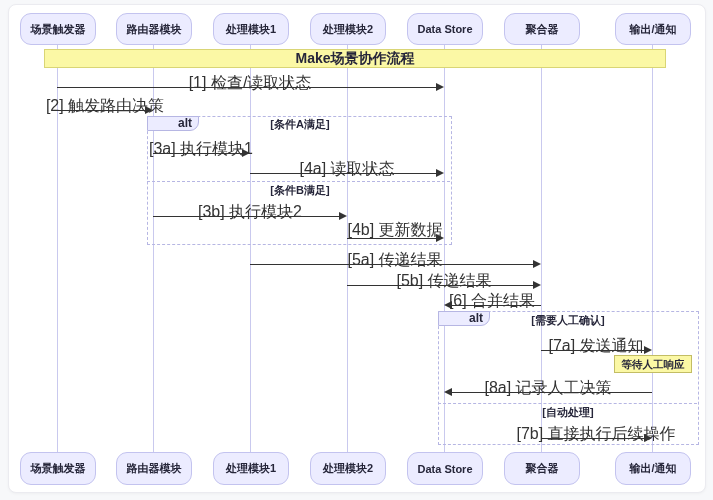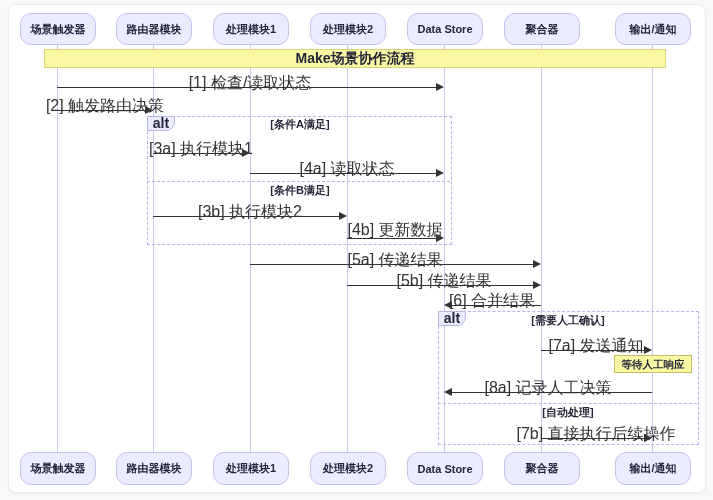--- a/index.html
+++ b/index.html
@@ -16,22 +16,22 @@
     border-radius:8px;
     box-shadow:0 1px 3px rgba(0,0,0,0.04);
     z-index:0;
   }
   .lifeline{position:absolute;width:1px;background:var(--lifeline,#c9c9ee);z-index:1;}
   .frame{position:absolute;border:1px dashed var(--frame_border,#b6b6e3);z-index:2;background:transparent;}
   .frame-tab{
     position:absolute;z-index:3;background:var(--participant_fill,#ececff);
     border:1px solid var(--frame_border,#b6b6e3);
     border-bottom-right-radius:9px;
-    font-size:14px;font-weight:bold;color:var(--text,#26263a);
-    text-align:center;line-height:13px;
+    font-size:12px;font-weight:bold;color:var(--text,#26263a);
+    text-align:center;line-height:13px;padding-left:24px;
   }
   .cond{
     position:absolute;z-index:3;transform:translateX(-50%);
     font-size:11px;font-weight:bold;color:var(--text,#26263a);white-space:nowrap;
   }
   .divider{position:absolute;z-index:2;height:0;border-top:1px dashed var(--frame_border,#b6b6e3);}
   .banner{
     position:absolute;left:44px;top:49px;width:620px;height:17px;z-index:3;
     background:var(--banner_fill,#fbf8a5);
     border:1px solid var(--banner_border,#d9d575);

